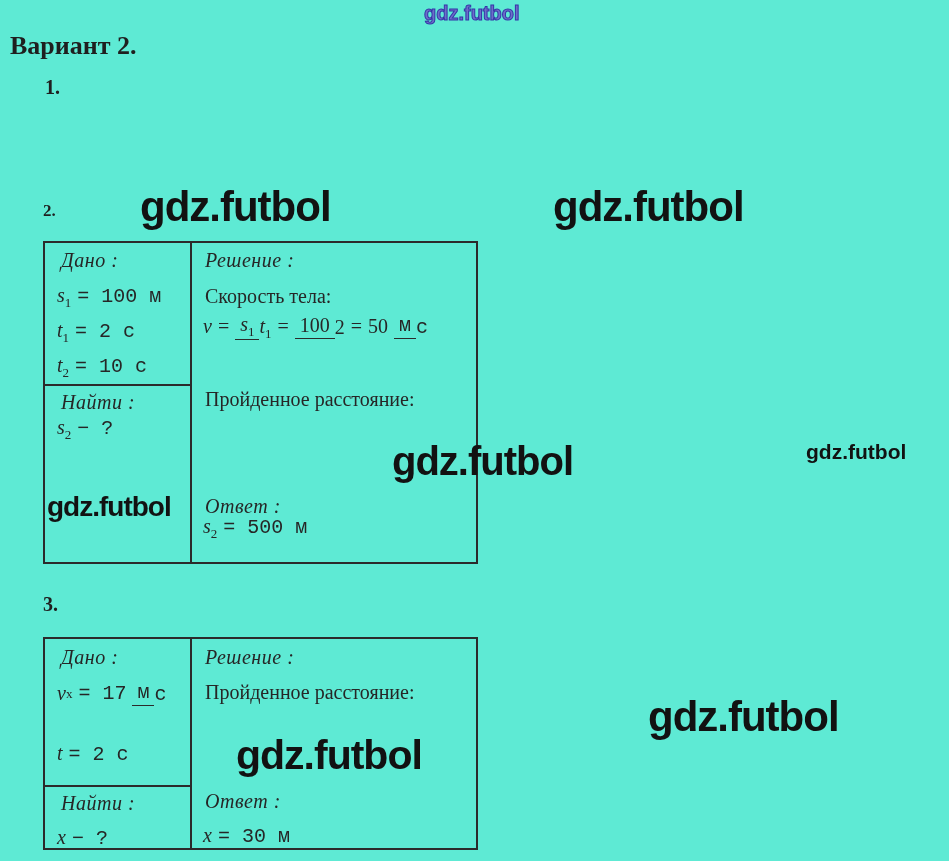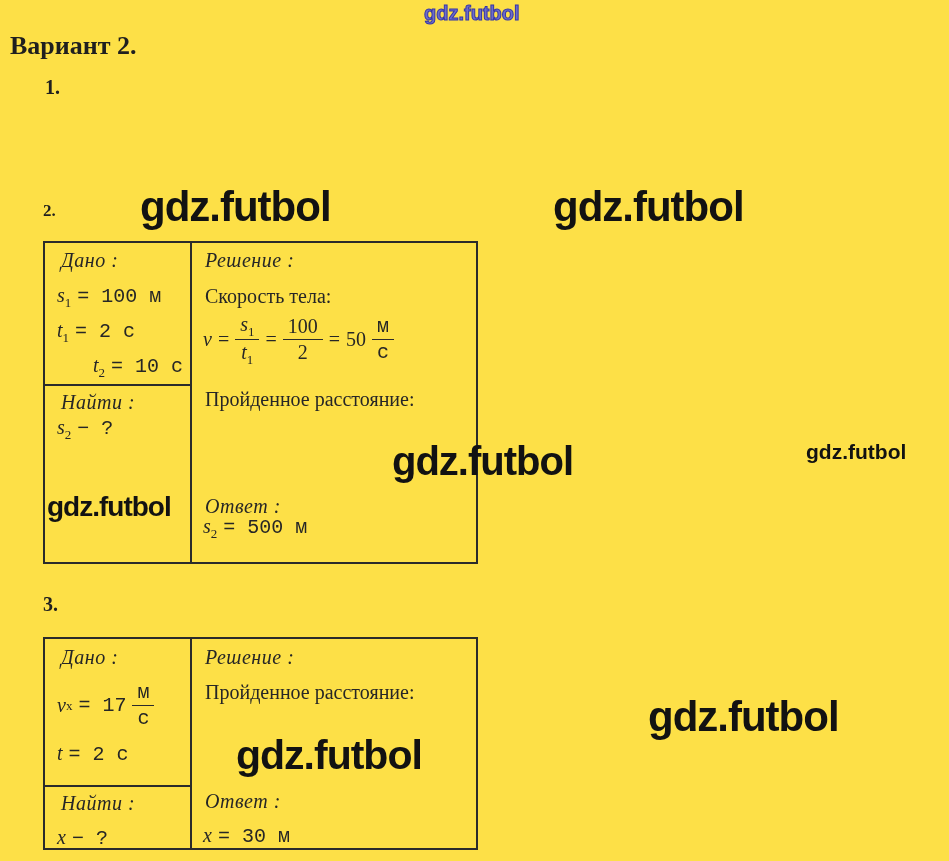--- a/index.html
+++ b/index.html
@@ -1,17 +1,17 @@
 <!DOCTYPE html>
 <html><head>
 <meta charset="utf-8">
 <style>
   html,body{margin:0;padding:0;background:#ffffff;}
   .page{
-    position:relative;width:949px;height:861px;background:#fde047;overflow:hidden;
+    position:relative;width:949px;height:861px;background:#5eead4;overflow:hidden;
     font-family:"Liberation Serif", serif;color:#262626;
   }
   
   .wm{
     position:absolute;font-family:"Liberation Sans", sans-serif;font-weight:700;
     color:#121212;letter-spacing:-1px;line-height:1;white-space:nowrap;z-index:6;
   }
   .wm-top{
     position:absolute;left:424px;top:3px;font-family:"Liberation Sans", sans-serif;
     font-weight:700;font-size:20px;line-height:1;letter-spacing:0;
@@ -44,21 +44,21 @@
   .t2 .hline{top:141px;}
   .t3 .hline{top:146px;}
   
   .cellline{position:absolute;white-space:nowrap;font-size:20px;color:#262626;}
   .lbl{font-style:italic;letter-spacing:0.5px;}
   .mv{font-style:italic;}
   .msub{font-size:13px;vertical-align:-5px;line-height:1;}
   .mr{font-style:normal;}
   .sp{margin-left:6px;font-family:Liberation Mono, monospace;}
   .formula{display:flex;align-items:center;}
-  .frac{display:inline-flex;flex-direction:column;align-items:center;line-height:1.15;vertical-align:middle;}
+  .frac{display:inline-flex;align-items:center;line-height:1.15;vertical-align:middle;}
   .fnum{border-bottom:1.6px solid #2b2b2b;padding:0 5px 1px 5px;}
   .fden{padding-top:1px;}
   .eq{margin:0 6px;}
 </style>
 </head>
 <body>
 
 <div class="page">
 
   <div class="wm-top">gdz.futbol</div>
@@ -71,21 +71,21 @@
   <div class="wm wm-2a">gdz.futbol</div>
   <div class="wm wm-2b">gdz.futbol</div>
 
   <div class="tbl t2">
     <div class="vline"></div>
     <div class="hline"></div>
 
     <div class="cellline lbl" style="left:16px;top:6px;">Дано :</div>
     <div class="cellline" style="left:12px;top:41px;"><span class="mv">s</span><sub class="msub">1</sub><span class="mr sp">= 100 м</span></div>
     <div class="cellline" style="left:12px;top:76px;"><span class="mv">t</span><sub class="msub">1</sub><span class="mr sp">= 2 с</span></div>
-    <div class="cellline" style="left:12px;top:111px;margin-left:36px;"><span class="mv">t</span><sub class="msub">2</sub><span class="mr sp">= 10 с</span></div>
+    <div class="cellline" style="left:12px;top:111px;"><span class="mv">t</span><sub class="msub">2</sub><span class="mr sp">= 10 с</span></div>
     <div class="cellline lbl" style="left:16px;top:148px;">Найти :</div>
     <div class="cellline" style="left:12px;top:173px;"><span class="mv">s</span><sub class="msub">2</sub><span class="mr sp">− ?</span></div>
     <div class="wm-cell">gdz.futbol</div>
 
     <div class="cellline lbl" style="left:160px;top:6px;">Решение :</div>
     <div class="cellline" style="left:160px;top:42px;">Скорость тела:</div>
 
     <div class="cellline formula" style="left:158px;top:70px;">
       <span class="mv">v</span>
       <span class="mr eq">=</span>

